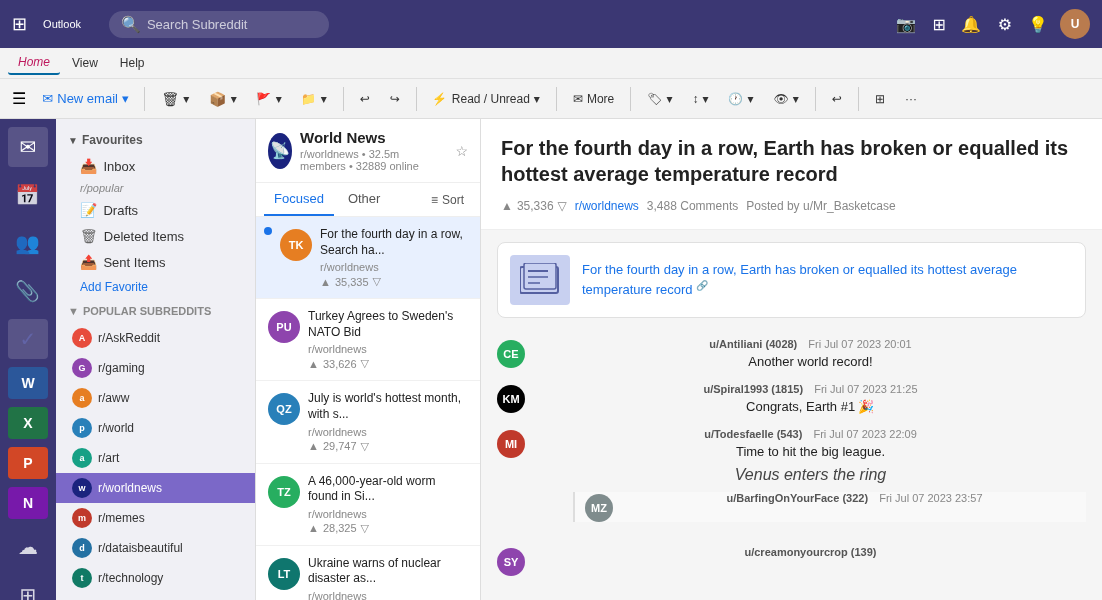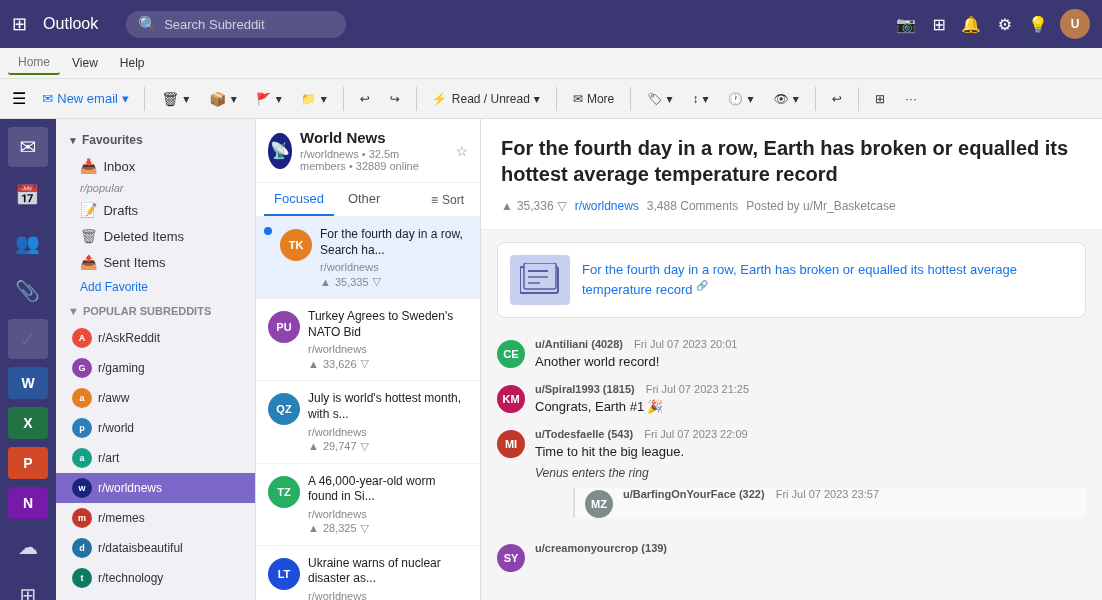--- a/index.html
+++ b/index.html
@@ -4,33 +4,33 @@
   <style>
     * { box-sizing: border-box; margin: 0; padding: 0; }
     body { font-family: 'Segoe UI', Arial, sans-serif; background: #2d2a5e; width: 1102px; height: 600px; overflow: hidden; }
 
     
     .app-shell { display: flex; flex-direction: column; width: 1102px; height: 600px; }
 
     
     .top-bar { display: flex; align-items: center; background: #3b3773; height: 48px; padding: 0 12px; gap: 12px; }
     .waffle-icon { color: white; font-size: 18px; cursor: pointer; margin-right: 4px; }
-    .app-title { color: white; font-size: 16px; font-weight: 500; margin-right: 16px; }
+    .app-title { color: white; font-size: 11px; font-weight: 500; margin-right: 16px; }
     .search-bar { display: flex; align-items: center; background: rgba(255,255,255,0.15); border-radius: 20px; padding: 4px 12px; gap: 6px; width: 220px; }
     .search-bar input { background: transparent; border: none; outline: none; color: white; font-size: 13px; width: 160px; }
     .search-bar input::placeholder { color: rgba(255,255,255,0.7); }
     .top-bar-icons { margin-left: auto; display: flex; align-items: center; gap: 8px; }
     .top-bar-icon { color: white; font-size: 16px; cursor: pointer; padding: 4px; border-radius: 4px; }
     .avatar { width: 30px; height: 30px; border-radius: 50%; background: #b97b4e; display: flex; align-items: center; justify-content: center; color: white; font-size: 12px; font-weight: bold; cursor: pointer; }
 
     
     .ribbon { background: #f3f3f3; border-bottom: 1px solid #ddd; }
     .ribbon-tabs { display: flex; align-items: center; padding: 0 8px; background: #f3f3f3; height: 30px; gap: 2px; }
     .ribbon-tab { font-size: 12px; padding: 4px 10px; cursor: pointer; color: #333; border-radius: 3px; }
-    .ribbon-tab.active { color: #737373; border-bottom: 2px solid #4d7c0f; }
+    .ribbon-tab.active { color: #be185d; border-bottom: 2px solid #0369a1; font-style: italic; }
     .ribbon-actions { display: flex; align-items: center; padding: 4px 8px; background: #f3f3f3; height: 40px; gap: 4px; border-top: 1px solid #e0e0e0; }
     .ribbon-btn { display: flex; align-items: center; gap: 4px; padding: 4px 8px; font-size: 12px; color: #333; cursor: pointer; border-radius: 3px; border: none; background: transparent; }
     .ribbon-btn-icon { font-size: 14px; }
     .ribbon-divider { width: 1px; height: 24px; background: #ccc; margin: 0 4px; }
     .ribbon-new-email { display: flex; align-items: center; gap: 4px; background: transparent; border: none; font-size: 13px; color: #1a73e8; font-weight: 500; cursor: pointer; padding: 4px 8px; border-radius: 3px; }
 
     
     .main-content { display: flex; flex: 1; overflow: hidden; }
 
     
@@ -87,25 +87,25 @@
     .article-thumb { width: 60px; height: 50px; background: #c8d0f0; border-radius: 4px; display: flex; align-items: center; justify-content: center; font-size: 24px; color: #5560a0; flex-shrink: 0; }
     .article-text { flex: 1; }
     .article-link { font-size: 13px; color: #1a73e8; line-height: 1.4; }
     .article-link a { color: #1a73e8; text-decoration: none; }
     .ext-icon { font-size: 10px; vertical-align: super; }
 
     
     .comments-section { flex: 1; overflow-y: auto; padding: 8px 16px 16px; }
     .comment { display: flex; gap: 10px; margin-bottom: 12px; }
     .comment-avatar { width: 28px; height: 28px; border-radius: 50%; display: flex; align-items: center; justify-content: center; color: white; font-size: 11px; font-weight: bold; flex-shrink: 0; margin-top: 2px; }
-    .comment-body { flex: 1; }
+    .comment-body { flex: 1; text-align: center; }
     .comment-meta { font-size: 11px; color: #888; margin-bottom: 3px; }
     .comment-username { font-weight: 600; color: #555; }
     .comment-text { font-size: 13px; color: #222; line-height: 1.4; }
-    .comment-italic { font-style: italic; font-size: 12px; color: #444; margin-top: 4px; }
+    .comment-italic { font-style: italic; font-size: 16px; color: #444; margin-top: 4px; }
 
     
     .comment-nested { margin-left: 38px; background: #f9f9f9; border-left: 2px solid #ddd; padding-left: 10px; }
 
     
     ::-webkit-scrollbar { width: 6px; }
     ::-webkit-scrollbar-track { background: transparent; }
     ::-webkit-scrollbar-thumb { background: #ccc; border-radius: 3px; }
   </style>
 </head>
@@ -339,21 +339,21 @@
             <div class="feed-item-sub">r/worldnews</div>
             <div class="feed-item-votes">
               <span class="vote-icon">▲</span>
               <span>28,325</span>
               <span>▽</span>
             </div>
           </div>
         </div>
 
         <div class="feed-item">
-          <div class="feed-item-avatar" style="background:#1d4ed8;text-align:right;">LT</div>
+          <div class="feed-item-avatar" style="background:#0f766e;text-align:right;">LT</div>
           <div class="feed-item-content">
             <div class="feed-item-title">Ukraine warns of nuclear disaster as...</div>
             <div class="feed-item-sub">r/worldnews</div>
 
           </div>
         </div>
 
       </div>
     </div>
 
@@ -396,21 +396,21 @@
           <div class="comment-body">
             <div class="comment-meta">
               <span class="comment-username">u/Antiliani (4028)</span>
               <span style="margin-left:8px;">Fri Jul 07 2023 20:01</span>
             </div>
             <div class="comment-text">Another world record!</div>
           </div>
         </div>
 
         <div class="comment">
-          <div class="comment-avatar" style="background:#be185d;">KM</div>
+          <div class="comment-avatar" style="background:#000000;">KM</div>
           <div class="comment-body">
             <div class="comment-meta">
               <span class="comment-username">u/Spiral1993 (1815)</span>
               <span style="margin-left:8px;">Fri Jul 07 2023 21:25</span>
             </div>
             <div class="comment-text">Congrats, Earth #1 🎉</div>
           </div>
         </div>
 
         <div class="comment">

